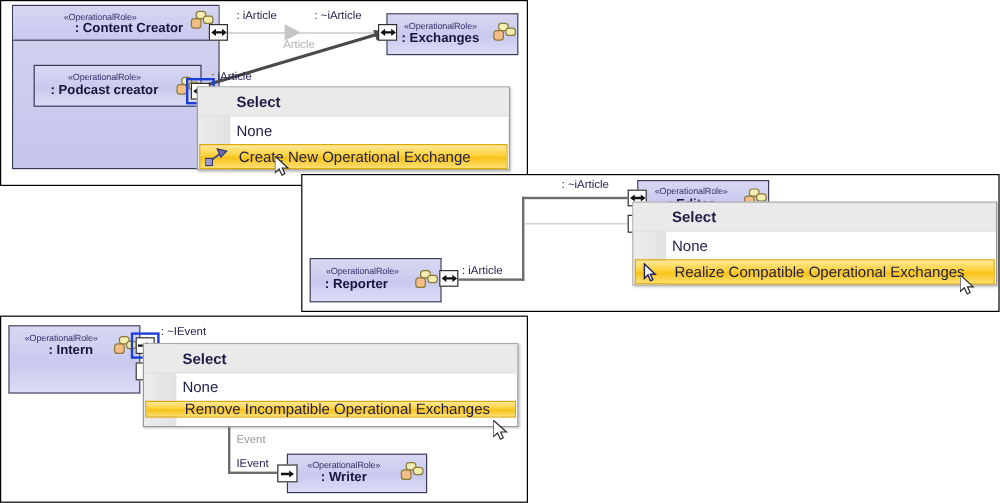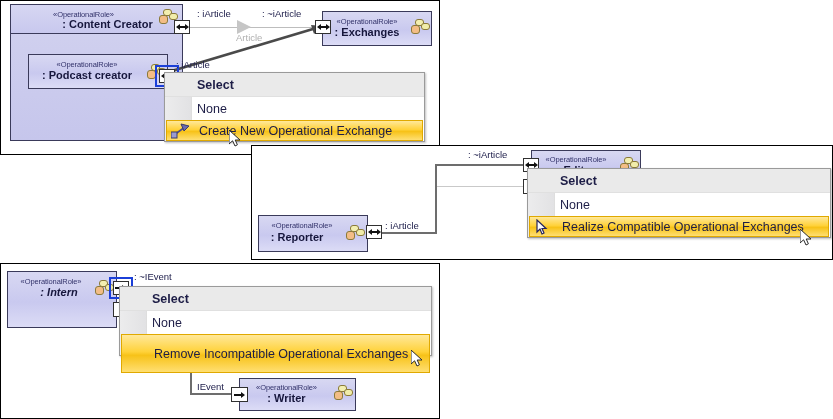--- a/index.html
+++ b/index.html
@@ -215,21 +215,21 @@
 
   <svg class="cursor" style="left:548px;top:83px;">
     <polygon points="0,0 0,14 3.6,10.8 6,16 8.4,14.8 6.2,10 11,10" fill="#ffffff" stroke="#2a2a2a" stroke-width="1"></polygon>
   </svg>
 </div>
 
 <div class="panel" style="left:0px;top:263px;width:440px;height:156px;">
 
   <div class="node" style="left:6px;top:7px;width:110px;height:57px;">
     <div class="node-hdr" style="top:3px;right:22px;left:0;">«OperationalRole»</div>
-    <div class="node-name" style="top:14px;right:22px;left:16px;font-style:italic;">: Intern</div>
+    <div class="node-name" style="top:14px;right:22px;left:16px;">: Intern</div>
     <span class="roleicon" style="right:4px;top:8px;">
       <i class="ri-a"></i>
         <i class="ri-b"></i>
         <i class="ri-c"></i>
     </span>
   </div>
 
   <div class="node" style="left:238px;top:114px;width:117px;height:33px;">
     <div class="node-hdr" style="top:2px;right:22px;left:0;">«OperationalRole»</div>
     <div class="node-name" style="top:13px;right:22px;left:0;">: Writer</div>
@@ -262,21 +262,21 @@
   <div class="elabel" style="left:196px;top:117px;">IEvent</div>
 
   <div class="menu" style="left:118px;top:22px;width:313px;height:70px;">
     <div class="menu-gutter"></div>
     <div class="mi mi-head" style="height:24px;">
       <span class="mi-lbl">Select</span>
     </div>
     <div class="mi" style="height:23px;">
       <span class="mi-lbl">None</span>
     </div>
-    <div class="mi mi-hot" style="height:39px;margin:0 1px;">
+    <div class="mi mi-hot" style="height:14px;margin:0 1px;">
       <span class="mi-lbl">Remove Incompatible Operational Exchanges</span>
     </div>
   </div>
 
   <svg class="cursor" style="left:410px;top:86px;">
     <polygon points="0,0 0,14 3.6,10.8 6,16 8.4,14.8 6.2,10 11,10" fill="#ffffff" stroke="#2a2a2a" stroke-width="1"></polygon>
   </svg>
 </div>
 
 </body></html>

